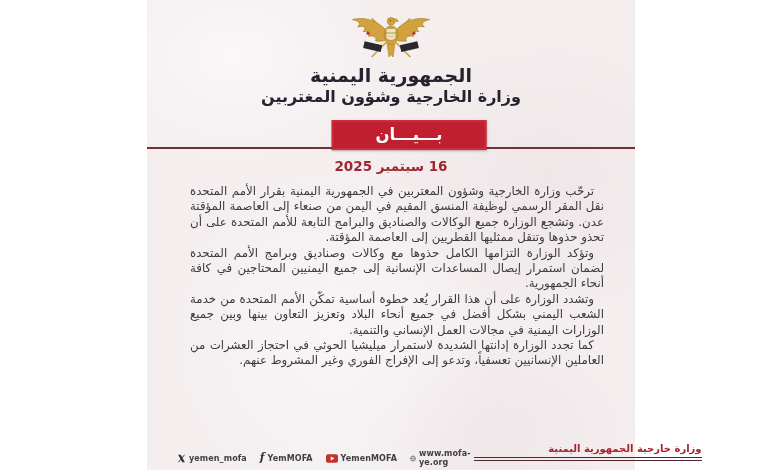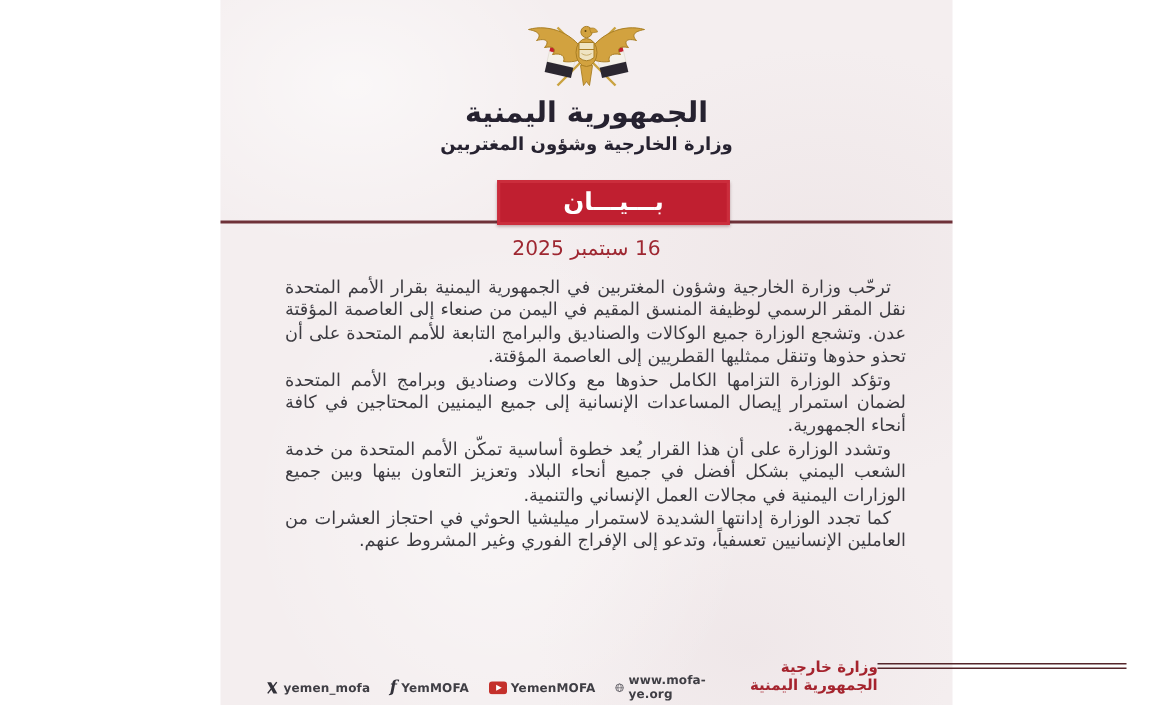--- a/index.html
+++ b/index.html
@@ -20,40 +20,40 @@
     direction: rtl;
   }
   .emblem-wrap { margin-top: 13px; text-align: center; height: 48px; }
   .hdr-country {
     margin-top: 3px; text-align: center;
     font-size: 19px; font-weight: bold; color: #262230;
     line-height: 22px; letter-spacing: 0.5px;
   }
   .hdr-ministry {
     margin-top: 1px; text-align: center;
-    font-size: 12px; font-weight: bold; color: #262230;
+    font-size: 16px; font-weight: bold; color: #262230;
     line-height: 19px;
   }
   .banner-row { position: relative; margin-top: 14px; height: 30px; }
   .banner-rule {
     position: absolute; left: 0; right: 0; bottom: 1px; height: 2px;
     background: #6e3138;
   }
   .banner {
     position: absolute; left: 50%; transform: translateX(-50%); top: 0;
     width: 155px; height: 30px; background: #c01f30;
     box-shadow: inset 0 0 0 2px #cb2d3c, 0 1px 2px rgba(80,20,25,0.35);
     color: #ffffff; font-size: 16.5px; font-weight: bold;
     display: flex; align-items: center; justify-content: center;
     line-height: 28px;
     margin-left: 18px;
   }
   .date-line {
     margin-top: 7px; text-align: center; direction: rtl;
-    color: #9e2731; font-size: 13.5px; font-weight: normal; line-height: 18px;
+    color: #9e2731; font-size: 13.5px; font-weight: bold; line-height: 18px;
   }
   .body-text {
     margin: 9px 31px 0 43px; direction: rtl;
     color: #3c3b41; font-size: 11.8px; line-height: 15.4px;
     text-align: justify;
   }
   .body-text p { text-indent: 10px; }
   .footer {
     position: absolute; left: 0; right: 0; bottom: 7px;
     height: 22px; direction: ltr;
@@ -62,21 +62,21 @@
   }
   .social-row { display: flex; align-items: center; gap: 13px; margin-top: 12px; }
   .social-item { display: flex; align-items: center; gap: 3px; }
   .social-item .handle {
     font-size: 8px; font-weight: 600; color: #3f3e44; letter-spacing: 0.1px;
   }
   .fb-glyph {
     font-family: "DejaVu Serif", serif; font-weight: bold; font-style: italic;
     font-size: 11px; color: #33323a; line-height: 10px;
   }
-  .footer-right { display: flex; flex-direction: row; align-items: flex-start; padding-right: 26px; }
+  .footer-right { display: flex; flex-direction: column; align-items: flex-end; padding-right: 26px; }
   .footer-ministry {
     direction: rtl; color: #a5242e; font-size: 10px; font-weight: bold; line-height: 12px;
   }
   .double-line {
     margin-top: 2px; width: 228px; height: 4px;
     border-top: 1.6px solid #55262b; border-bottom: 1.6px solid #55262b;
   }
   svg { display: block; }
 </style>
 </head>

